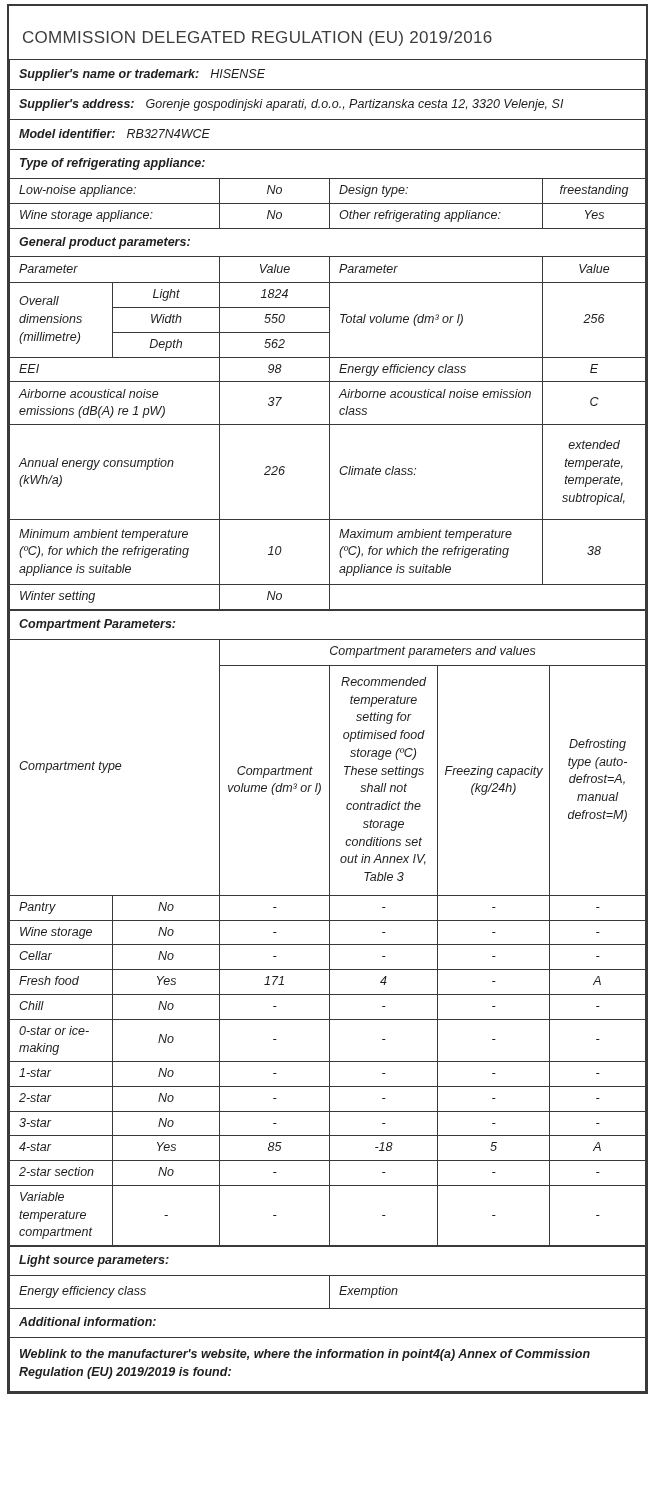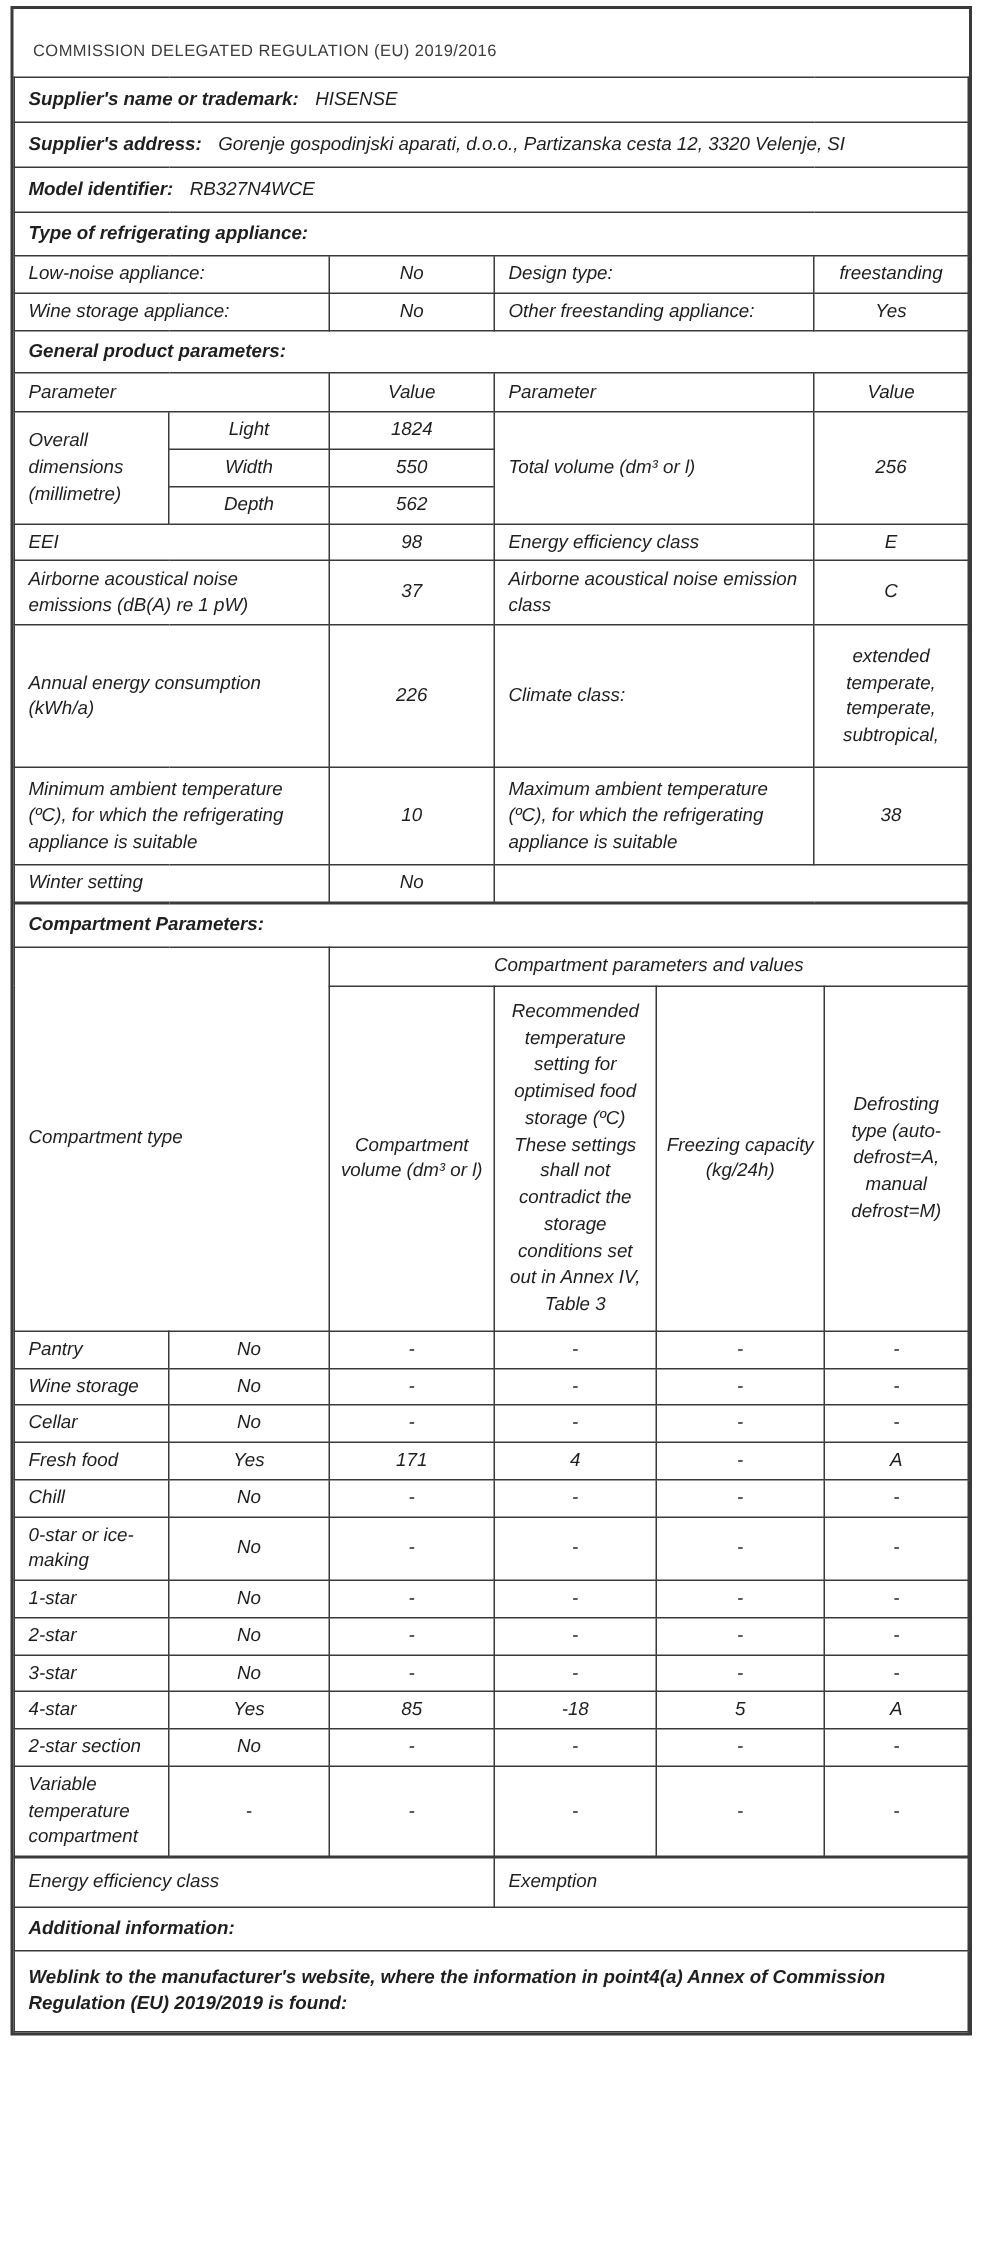--- a/index.html
+++ b/index.html
@@ -9,21 +9,21 @@
     font-family:"Liberation Sans", sans-serif;
     color:#1f1f1f;
     -webkit-font-smoothing:antialiased;
   }
   .sheet {
     position:absolute; left:7px; top:4px; width:641px;
     border:2px solid #3a3a3a; background:#fff;
   }
   .title-block { padding:9px 13px 11px 13px; }
   .doc-title { font-size:29px; font-weight:bold; color:#2b1b8c; line-height:1.1; }
-  .doc-subtitle { margin-top:13px; font-size:11px; color:#3d3d3d; letter-spacing:0.3px; }
+  .doc-subtitle { margin-top:13px; font-size:17px; color:#3d3d3d; letter-spacing:0.3px; }
 
   table { width:100%; border-collapse:collapse; table-layout:fixed;font-style:italic; }
   td {
     border:1px solid #3a3a3a;
     font-size:12.5px; line-height:1.42;
     padding:3px 9px; vertical-align:middle;
     overflow:hidden;
   }
   td.c { text-align:center; padding:3px 5px; }
   .bold, td.hrow { font-weight:bold; }
@@ -66,21 +66,21 @@
     </tr>
     <tr style="height:25px">
       <td colspan="2">Low-noise appliance:</td>
       <td class="c">No</td>
       <td>Design type:</td>
       <td class="c">freestanding</td>
     </tr>
     <tr style="height:24px">
       <td colspan="2">Wine storage appliance:</td>
       <td class="c">No</td>
-      <td>Other freestanding appliance:</td>
+      <td>Other refrigerating appliance:</td>
       <td class="c">Yes</td>
     </tr>
 
     <tr style="height:27px">
       <td colspan="5" class="hrow">General product parameters:</td>
     </tr>
     <tr style="height:26px">
       <td colspan="2">Parameter</td>
       <td class="c">Value</td>
       <td>Parameter</td>
@@ -260,20 +260,23 @@
     </table>
 
   <table class="t-bottom">
     <colgroup>
         <col style="width:320px">
         <col style="width:316px">
       </colgroup>
 
     <tbody>
 
+    <tr style="height:28px">
+      <td colspan="2" class="hrow">Light source parameters:</td>
+    </tr>
     <tr style="height:33px">
       <td>Energy efficiency class</td>
       <td>Exemption</td>
     </tr>
 
     <tr style="height:28px">
       <td colspan="2" class="hrow">Additional information:</td>
     </tr>
     <tr style="height:54px">
       <td colspan="2"><span class="bold">Weblink to the manufacturer's website, where the information in point4(a) Annex of Commission Regulation (EU) 2019/2019 is found:</span></td>

